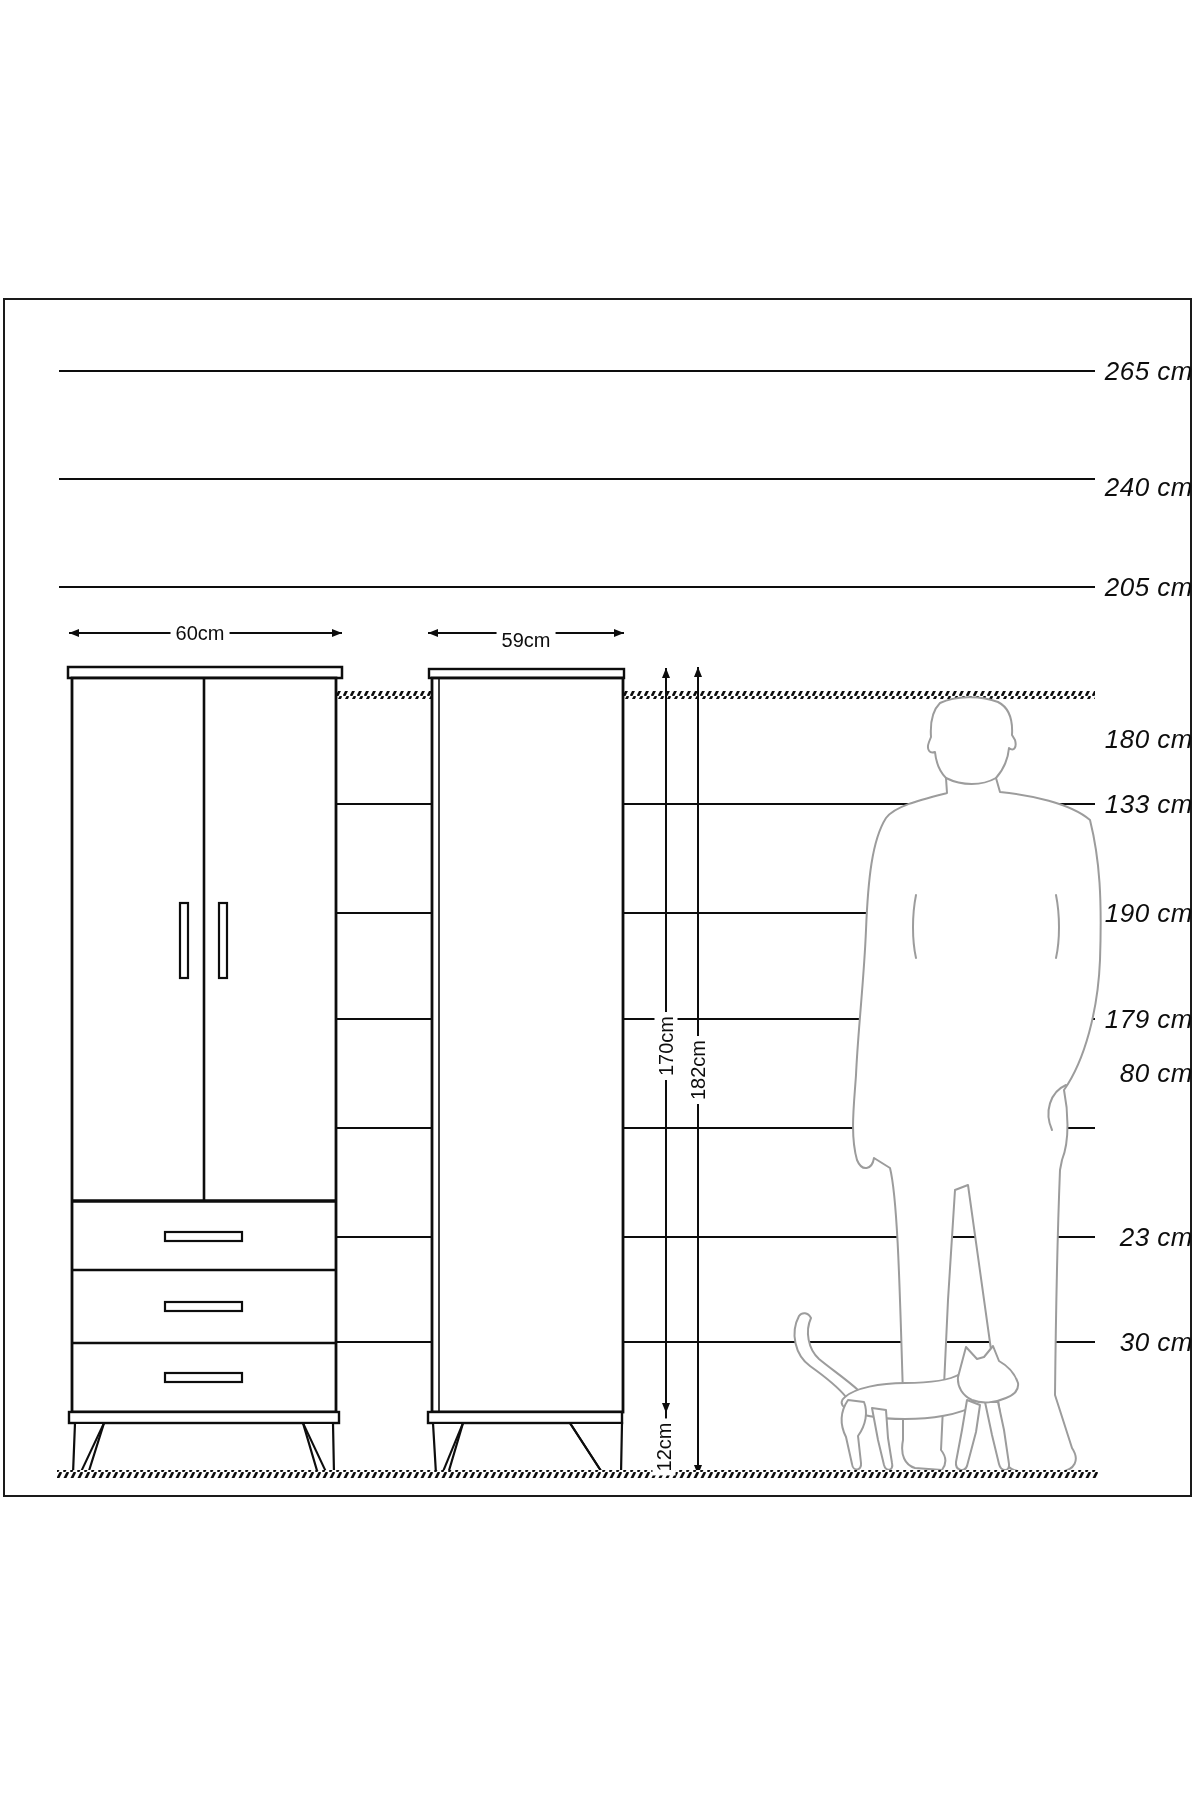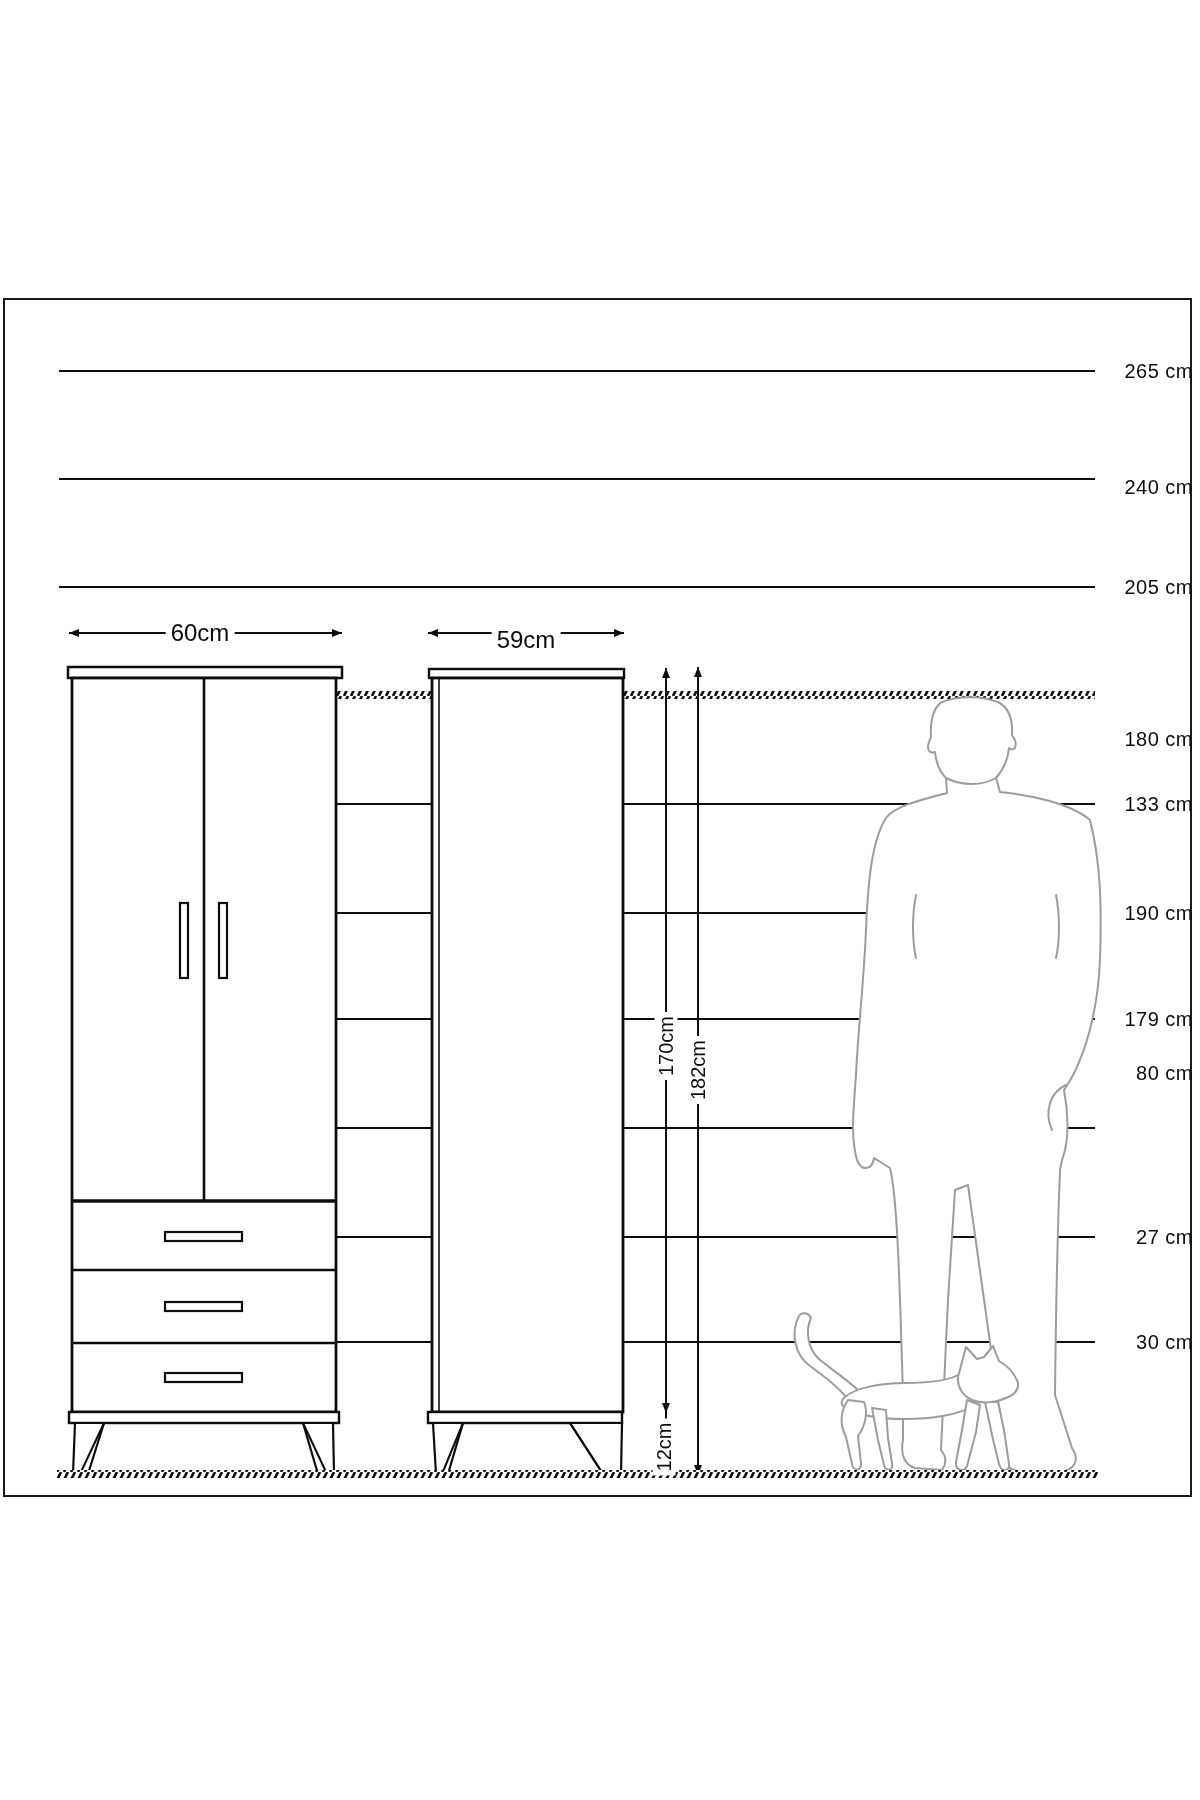--- a/index.html
+++ b/index.html
@@ -1,22 +1,22 @@
 <!DOCTYPE html>
 <html><head>
 <meta charset="utf-8">
 <style>
   html,body{margin:0;padding:0;background:#ffffff;}
   .canvas{position:relative;width:1200px;height:1800px;background:#ffffff;overflow:hidden;
           font-family:"Liberation Sans", sans-serif;}
   .canvas svg{position:absolute;left:0;top:0;}
   .h-label{position:absolute;left:1000px;width:193px;text-align:right;
-           font-size:20px;line-height:38px;height:38px;color:#0d0d0d;letter-spacing:0.5px;}
+           font-size:26px;line-height:38px;height:38px;color:#0d0d0d;letter-spacing:0.5px;font-style:italic;}
   .w-label{position:absolute;transform:translate(-50%,-50%);background:#ffffff;
-           padding:0 5px;font-size:24px;color:#0d0d0d;white-space:nowrap;}
+           padding:0 5px;font-size:20px;color:#0d0d0d;white-space:nowrap;}
   .v-label{position:absolute;transform:translate(-50%,-50%) rotate(-90deg);background:#ffffff;
            padding:0 4px;font-size:20px;color:#0d0d0d;white-space:nowrap;}
 </style>
 </head>
 <body>
 
 <div class="canvas">
 
 <svg width="1200" height="1800" viewBox="0 0 1200 1800">
   <defs>
@@ -182,21 +182,21 @@
 </svg>
 
 <div class="h-label" style="top:352px;">265 cm</div>
 <div class="h-label" style="top:468px;">240 cm</div>
 <div class="h-label" style="top:568px;">205 cm</div>
 <div class="h-label" style="top:676px;margin-top:44px;">180 cm</div>
 <div class="h-label" style="top:785px;">133 cm</div>
 <div class="h-label" style="top:894px;">190 cm</div>
 <div class="h-label" style="top:1000px;">179 cm</div>
 <div class="h-label" style="top:1054px;">80 cm</div>
-<div class="h-label" style="top:1218px;">27 cm</div>
+<div class="h-label" style="top:1218px;">23 cm</div>
 <div class="h-label" style="top:1323px;text-align:right;">30 cm</div>
 
 <div class="w-label" style="left:200px;top:633px;">60cm</div>
 <div class="w-label" style="left:526px;top:640px;">59cm</div>
 
 <div class="v-label" style="left:666px;top:1046px;">170cm</div>
 <div class="v-label" style="left:698px;top:1070px;">182cm</div>
 <div class="v-label" style="left:664px;top:1447px;">12cm</div>
 
 </div>

